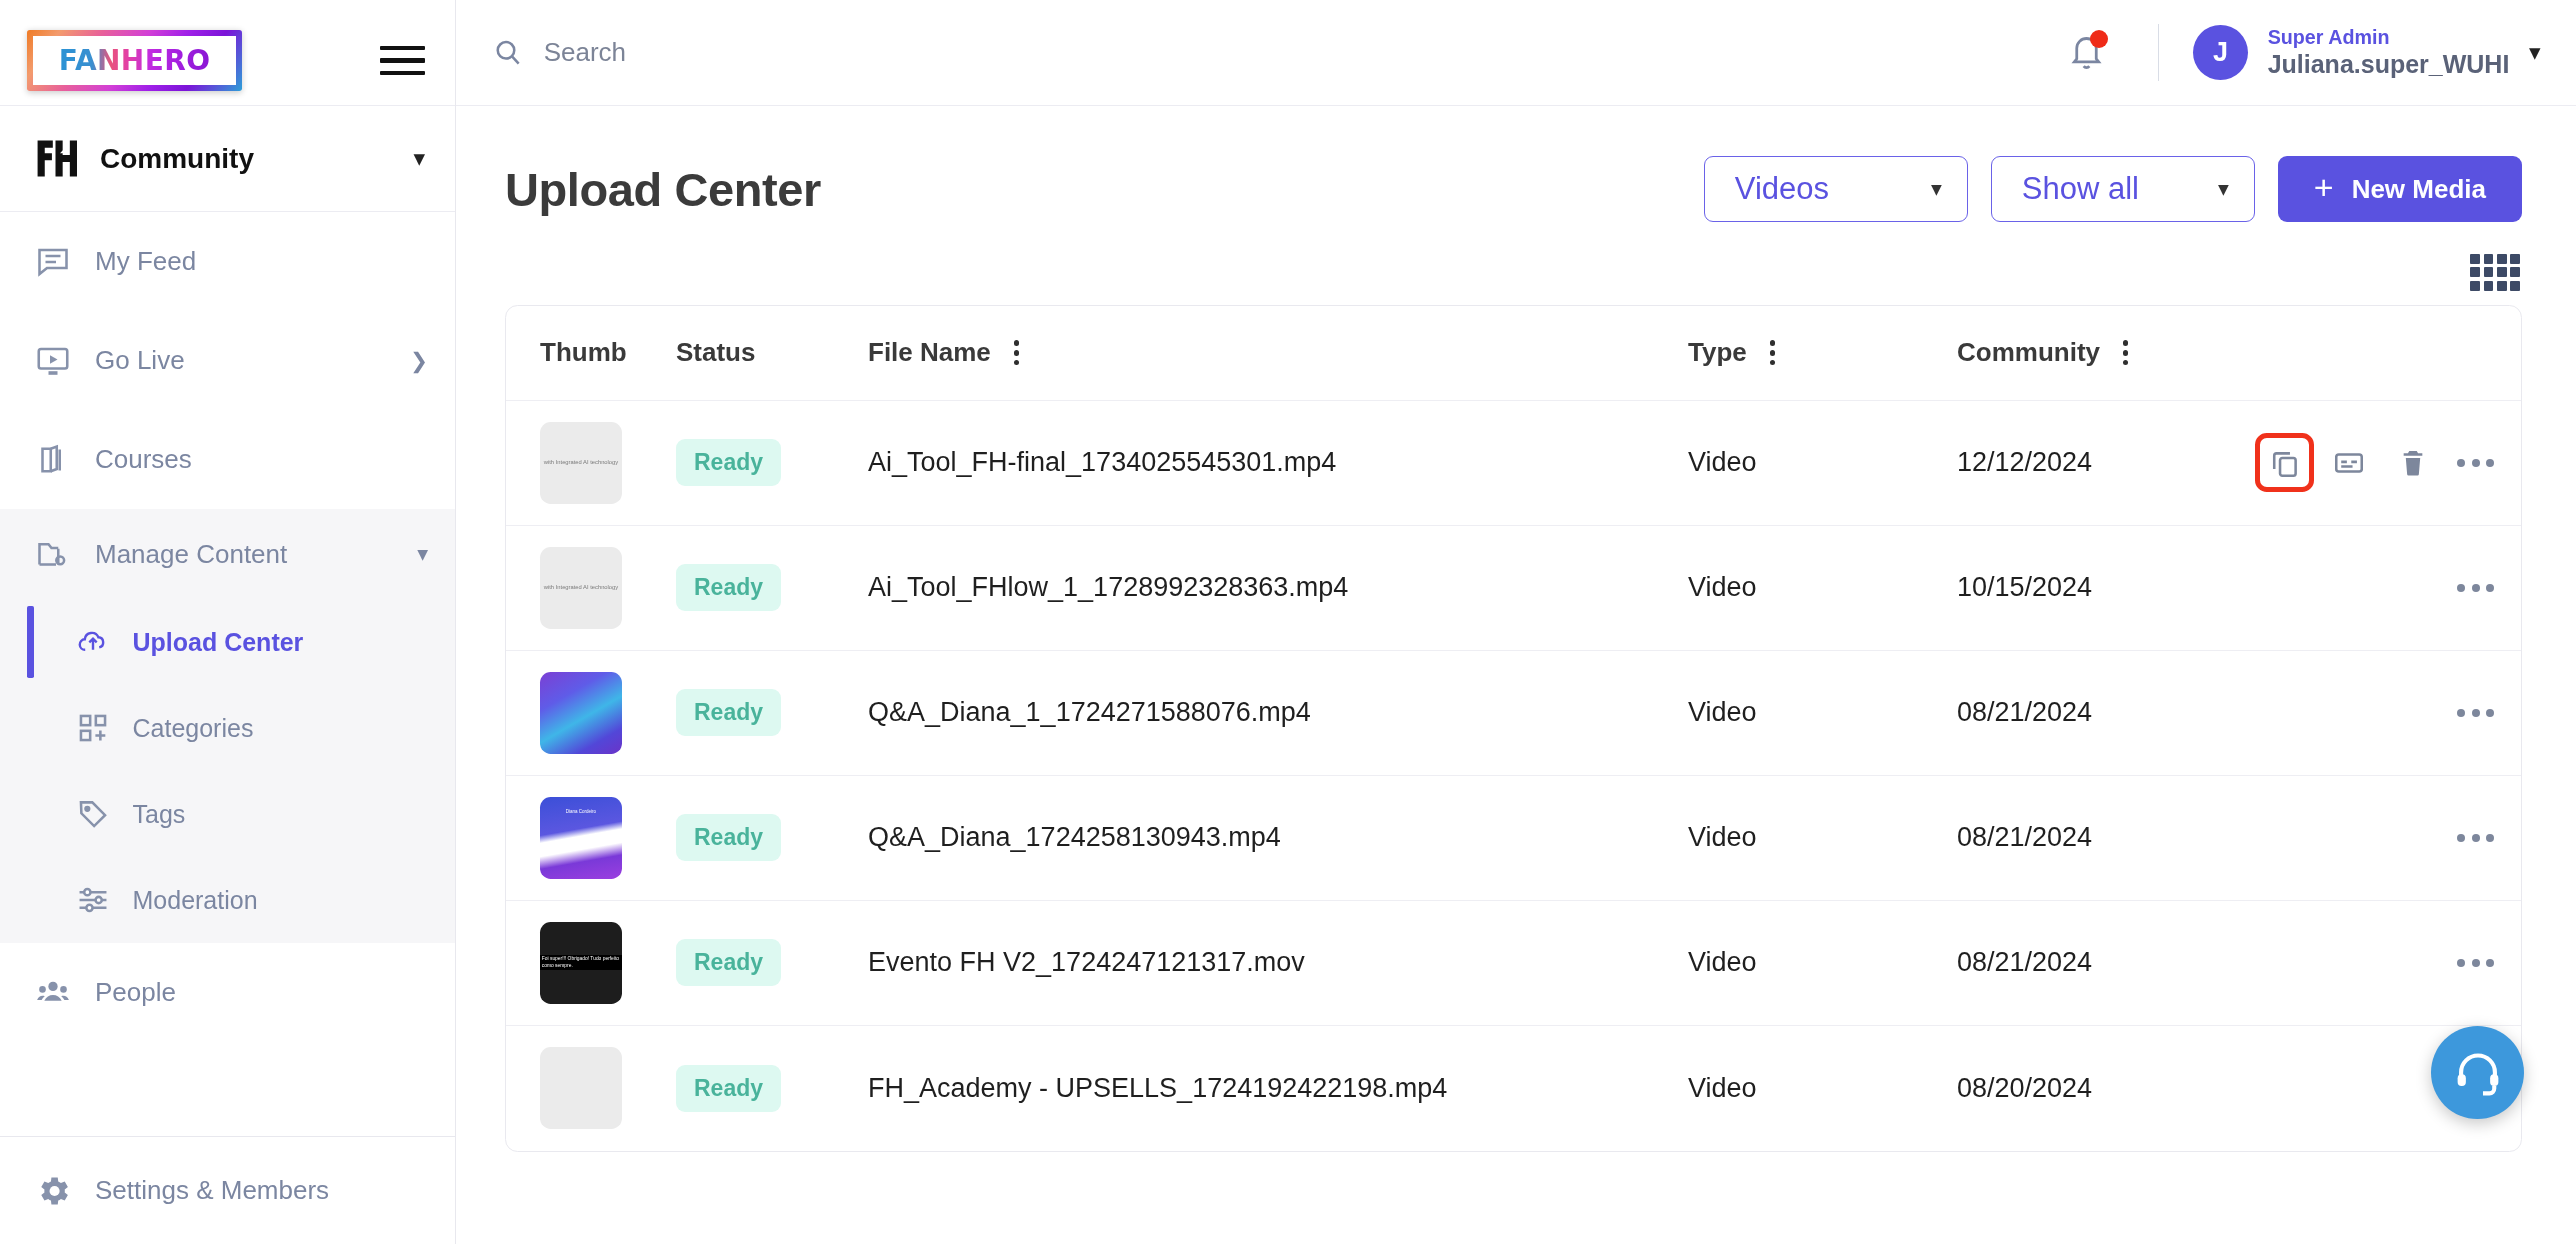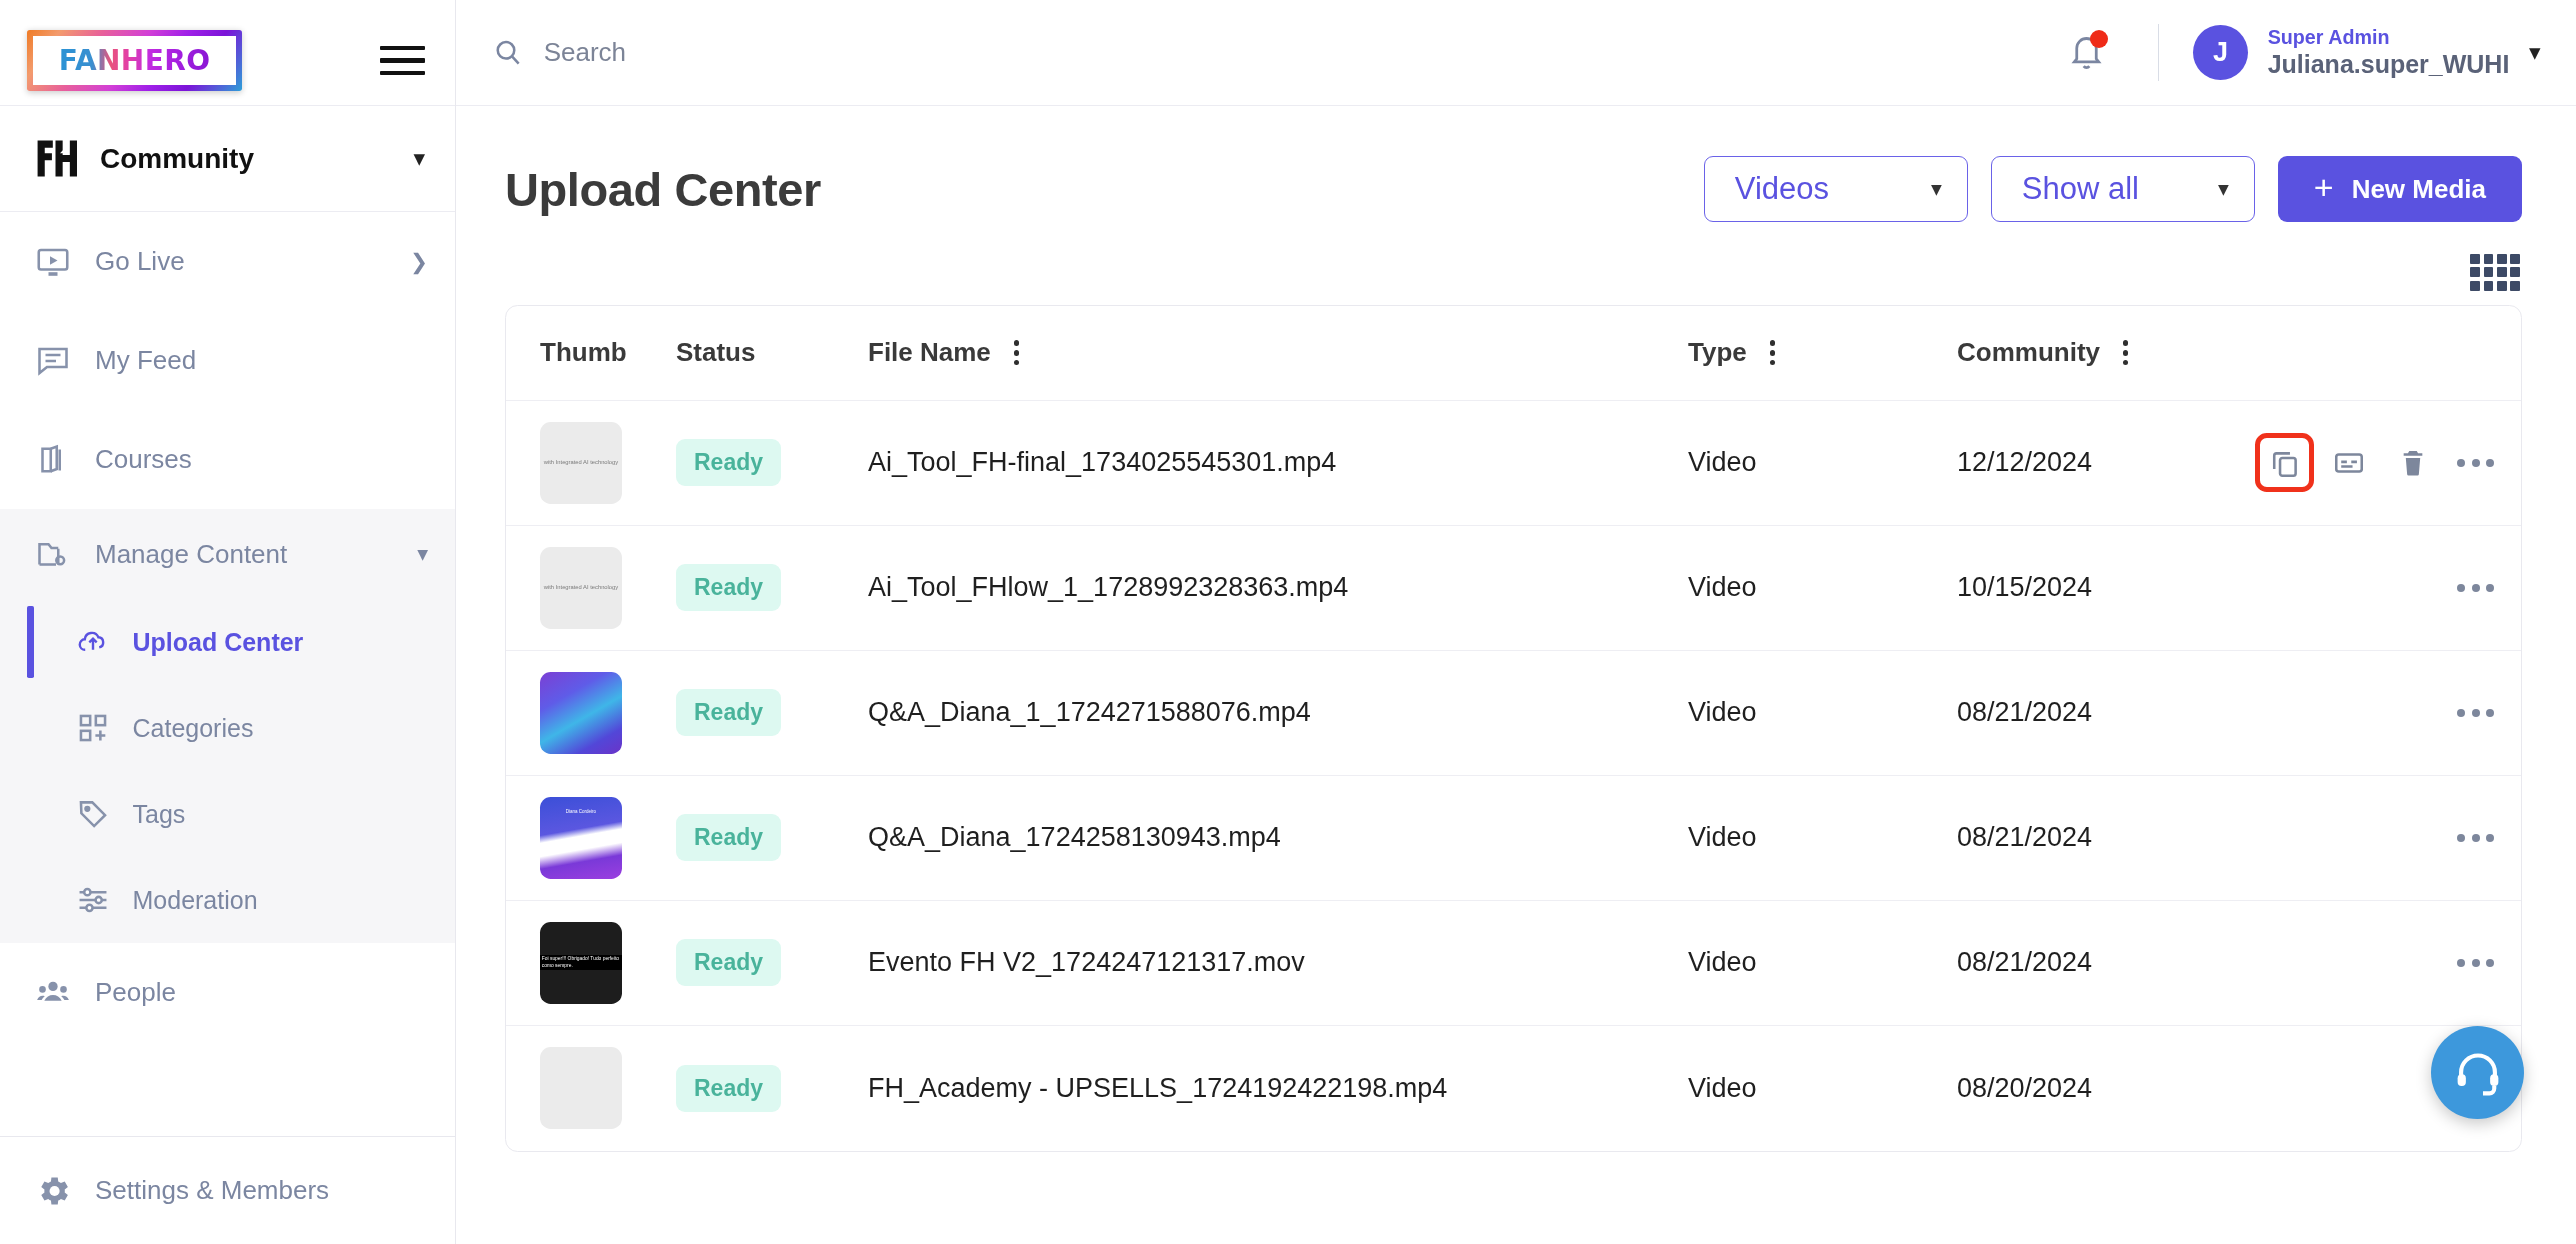--- a/index.html
+++ b/index.html
@@ -206,37 +206,37 @@
       </svg>
       <span class="sb-community-label">Community</span>
       <span class="chev">▾</span>
     </div>
 
     <nav class="sb-nav">
 
       <div class="nav-item">
         <span class="ico">
           <svg width="36" height="36" viewBox="0 0 24 24" fill="none" stroke="#8792ab" stroke-width="1.7">
+            <path d="M3 4h18v12H8l-5 4z"></path>
+              <path d="M7 8h10M7 12h7"></path>
+          </svg>
+        </span>
+        <span class="nav-label">My Feed</span>
+      </div>
+
+      <div class="nav-item">
+        <span class="ico">
+          <svg width="36" height="36" viewBox="0 0 24 24" fill="none" stroke="#8792ab" stroke-width="1.7">
             <rect x="2.5" y="4" width="19" height="13" rx="1.5"></rect>
             <path d="M10 8.2l5 2.8-5 2.8z" fill="#8792ab" stroke="none"></path>
             <path d="M9 20h6" stroke-width="2.4"></path>
           </svg>
         </span>
         <span class="nav-label">Go Live</span>
         <span class="chev-r">❯</span>
-      </div>
-
-      <div class="nav-item">
-        <span class="ico">
-          <svg width="36" height="36" viewBox="0 0 24 24" fill="none" stroke="#8792ab" stroke-width="1.7">
-            <path d="M3 4h18v12H8l-5 4z"></path>
-              <path d="M7 8h10M7 12h7"></path>
-          </svg>
-        </span>
-        <span class="nav-label">My Feed</span>
       </div>
 
       <div class="nav-item">
         <span class="ico">
           <svg width="36" height="36" viewBox="0 0 24 24" fill="none" stroke="#8792ab" stroke-width="1.7">
             <path d="M5 4.5h5.5v15H5z"></path>
               <path d="M10.5 4.5l4-1.5v15l-4 1.5"></path>
               <path d="M16.5 5v14"></path>
           </svg>
         </span>

